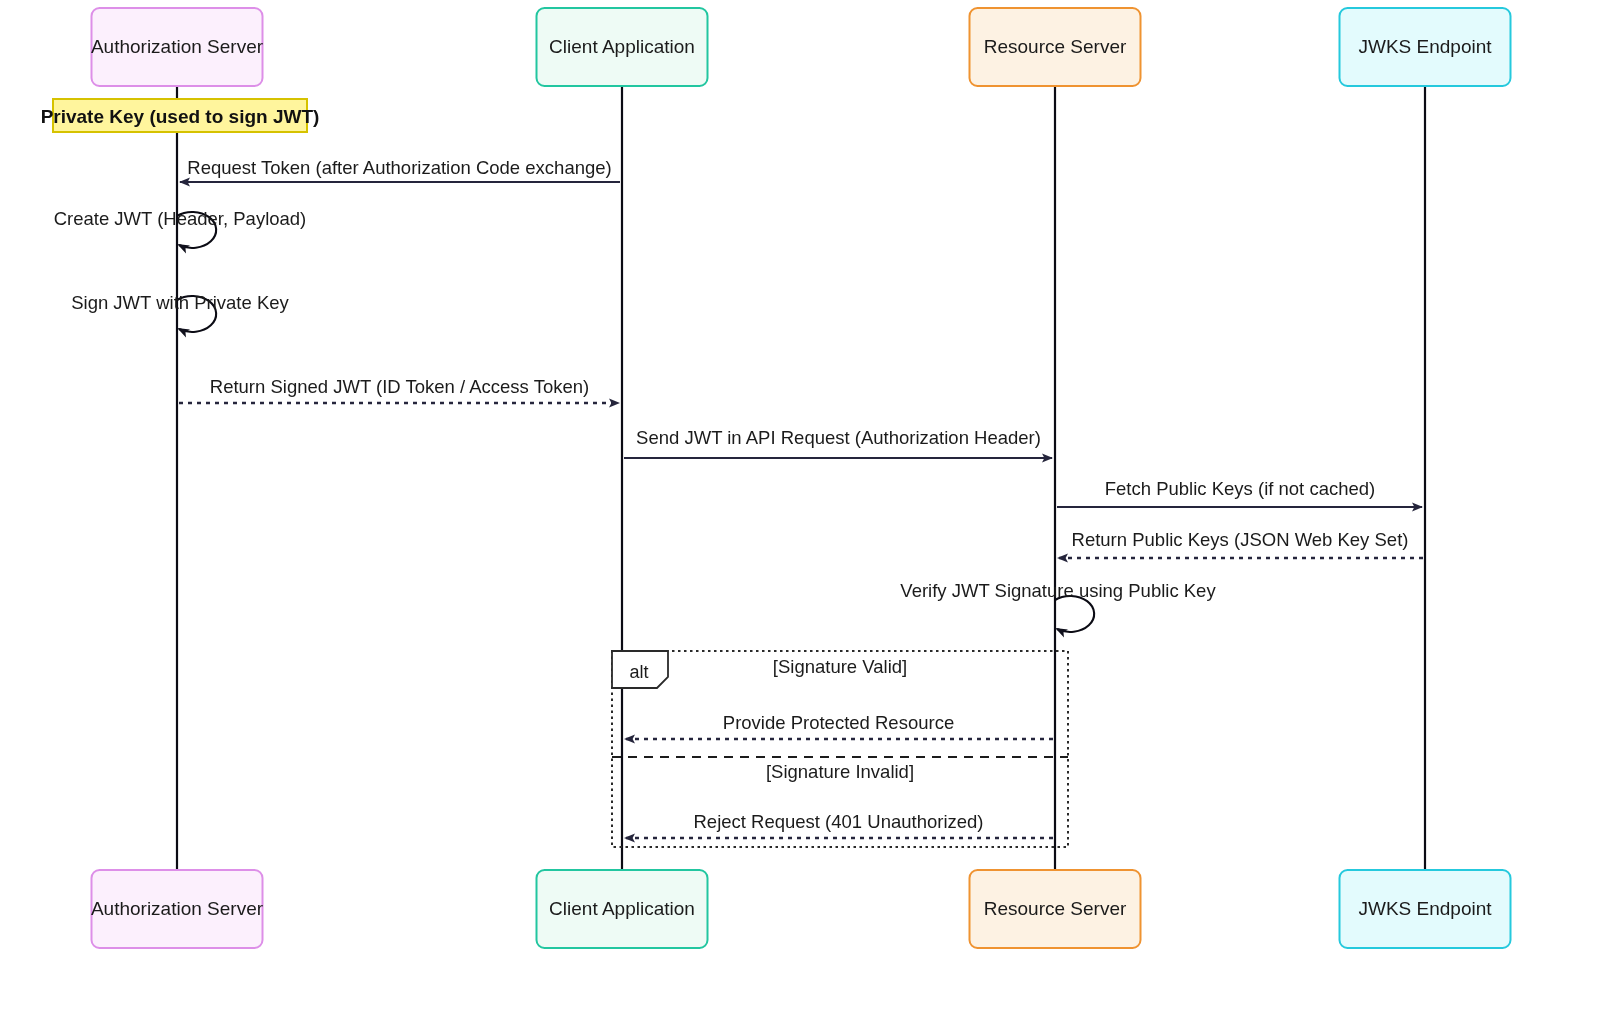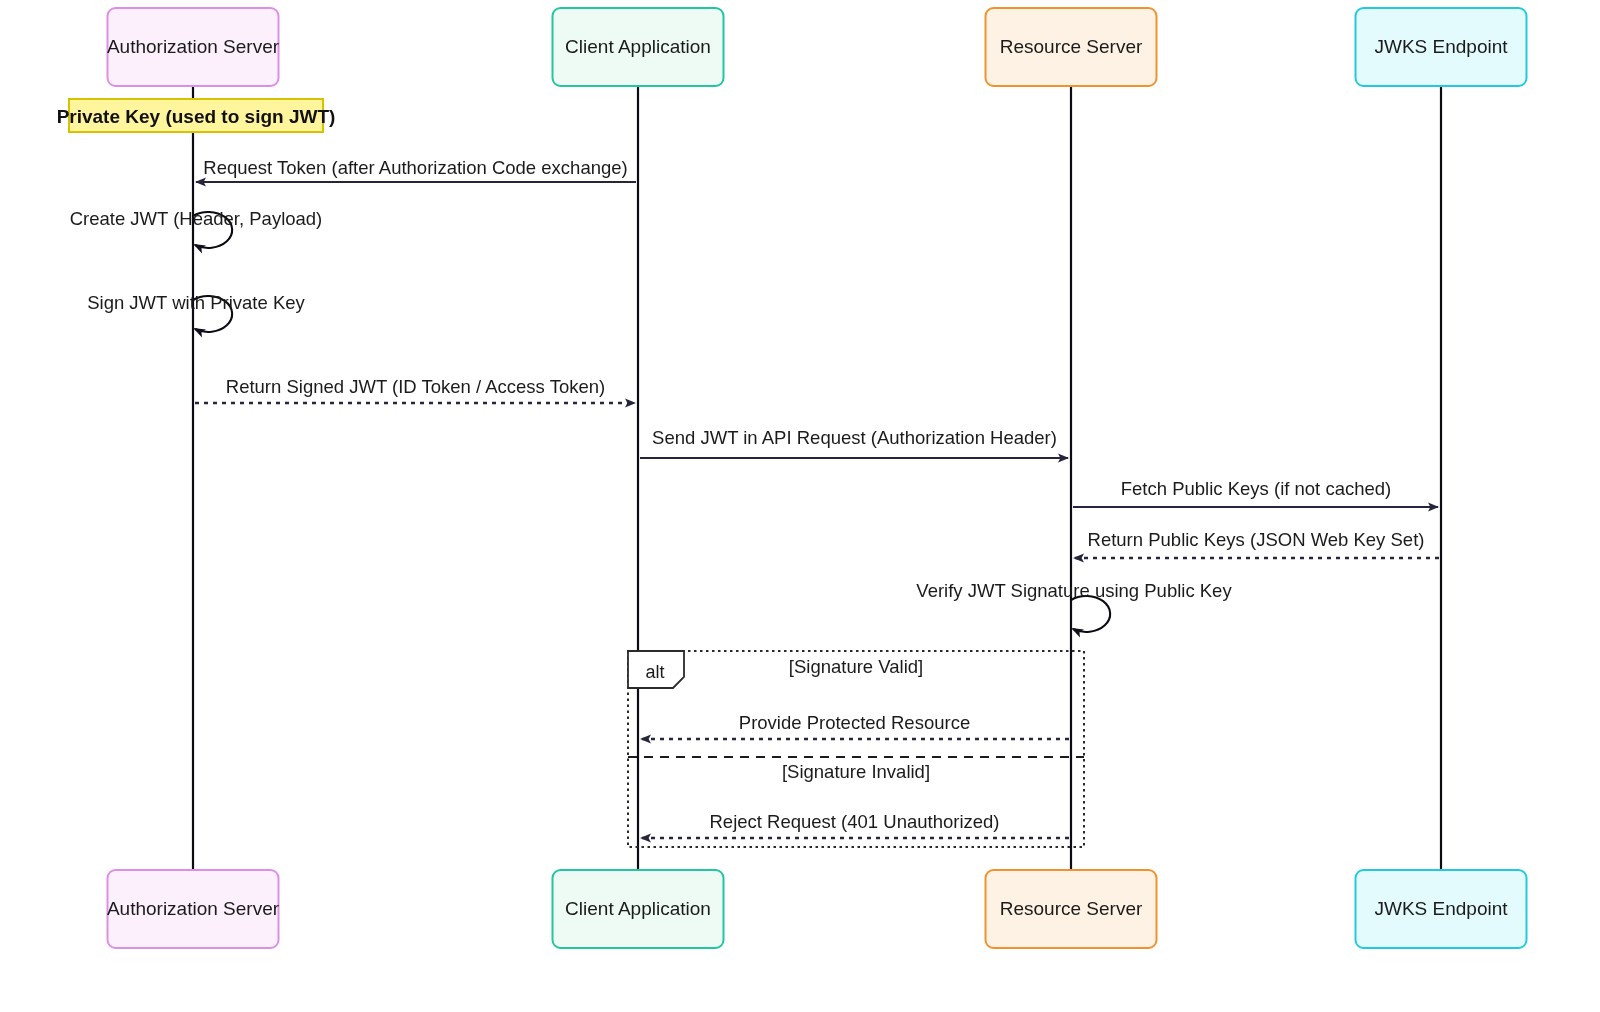--- a/index.html
+++ b/index.html
@@ -10,21 +10,20 @@
   body {
     width: 1600px;
     height: 1012px;
     font-family: "Liberation Sans", sans-serif;
     overflow: hidden;
   }
   #diagram-root {
     position: relative;
     width: 1310px;
     height: 1012px;
-    margin-left: 16px;
   }
   svg#seq {
     display: block;
     width: 1600px;
     height: 1012px;
   }
   .actor-label {
     font-family: "Liberation Sans", sans-serif;
     font-size: 19px;
     fill: #1b1b1b;

